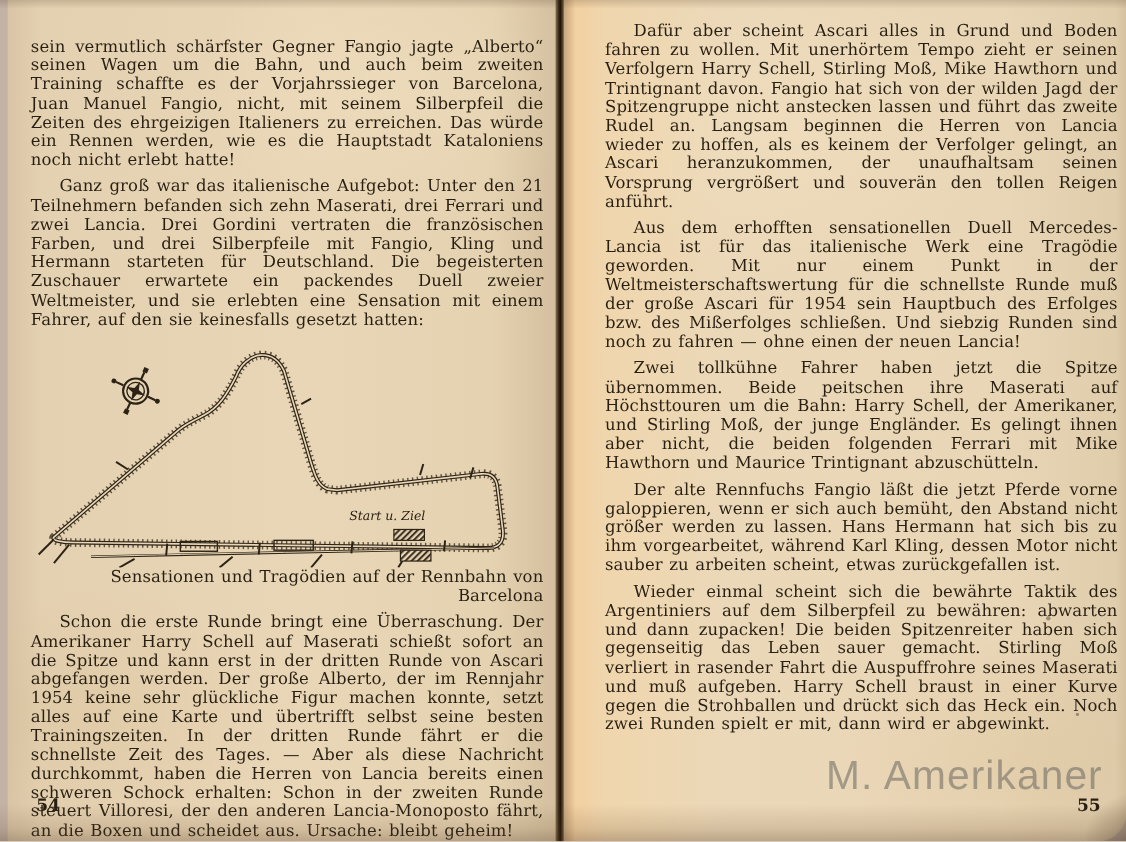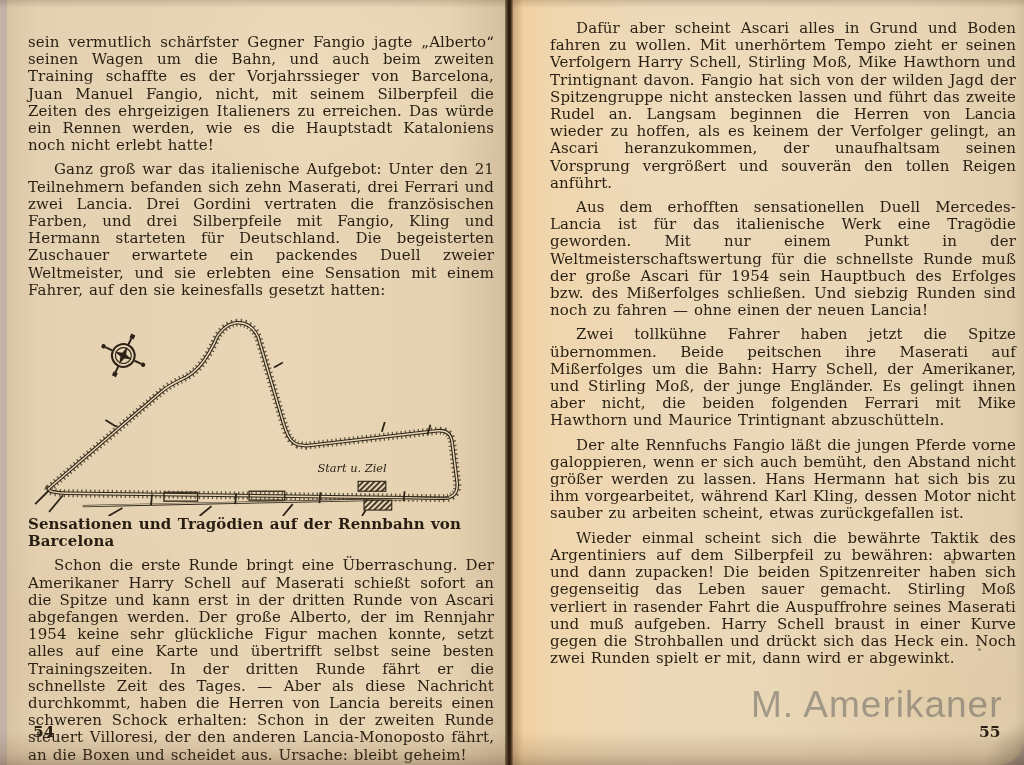--- a/index.html
+++ b/index.html
@@ -47,21 +47,21 @@
     margin:0 0 7px 0;
     font-size:15px; line-height:17.2px;
     word-spacing:1px; letter-spacing:0.1px;
     color:#281f12;
   }
   .p-indent{text-indent:26px;}
 
   .figure-block{margin:4px 0 0 0;}
   .trackmap{display:block; width:460px; height:210px; margin:0 auto;}
   .fig-caption{
-    text-align:left; font-weight:bold; font-size:13.2px;
+    text-align:right; font-weight:normal; font-size:13.2px;
     letter-spacing:0.2px; margin:3px 0 16px 0; text-indent:0 !important;
     color:#281f12;
   }
   .pagenum{
     position:absolute; font-size:15.5px; font-weight:bold; color:#281f12;
   }
   .pagenum-left{left:26px; top:722px;}
   .pagenum-right{left:466px; top:722px;}
   .watermark{
     position:absolute; left:238px; top:684px;
@@ -148,22 +148,22 @@
     </div>
     <div class="pagenum pagenum-left">54</div>
   </div>
 
   <div class="gutter"></div>
 
   <div class="page page-right">
     <div class="textcol textcol-right">
       <p class="p-indent">Dafür aber scheint Ascari alles in Grund und Boden fahren zu wollen. Mit unerhörtem Tempo zieht er seinen Verfolgern Harry Schell, Stirling Moß, Mike Hawthorn und Trintignant davon. Fangio hat sich von der wilden Jagd der Spitzengruppe nicht anstecken lassen und führt das zweite Rudel an. Langsam beginnen die Herren von Lancia wieder zu hoffen, als es keinem der Verfolger gelingt, an Ascari heranzukommen, der unaufhaltsam seinen Vorsprung vergrößert und souverän den tollen Reigen anführt.</p>
       <p class="p-indent">Aus dem erhofften sensationellen Duell Mercedes-Lancia ist für das italienische Werk eine Tragödie geworden. Mit nur einem Punkt in der Weltmeisterschaftswertung für die schnellste Runde muß der große Ascari für 1954 sein Hauptbuch des Erfolges bzw. des Mißerfolges schließen. Und siebzig Runden sind noch zu fahren — ohne einen der neuen Lancia!</p>
-      <p class="p-indent">Zwei tollkühne Fahrer haben jetzt die Spitze übernommen. Beide peitschen ihre Maserati auf Mißerfolges um die Bahn: Harry Schell, der Amerikaner, und Stirling Moß, der junge Engländer. Es gelingt ihnen aber nicht, die beiden folgenden Ferrari mit Mike Hawthorn und Maurice Trintignant abzuschütteln.</p>
-      <p class="p-indent">Der alte Rennfuchs Fangio läßt die jungen Pferde vorne galoppieren, wenn er sich auch bemüht, den Abstand nicht größer werden zu lassen. Hans Hermann hat sich bis zu ihm vorgearbeitet, während Karl Kling, dessen Motor nicht sauber zu arbeiten scheint, etwas zurückgefallen ist.</p>
+      <p class="p-indent">Zwei tollkühne Fahrer haben jetzt die Spitze übernommen. Beide peitschen ihre Maserati auf Höchsttouren um die Bahn: Harry Schell, der Amerikaner, und Stirling Moß, der junge Engländer. Es gelingt ihnen aber nicht, die beiden folgenden Ferrari mit Mike Hawthorn und Maurice Trintignant abzuschütteln.</p>
+      <p class="p-indent">Der alte Rennfuchs Fangio läßt die jetzt Pferde vorne galoppieren, wenn er sich auch bemüht, den Abstand nicht größer werden zu lassen. Hans Hermann hat sich bis zu ihm vorgearbeitet, während Karl Kling, dessen Motor nicht sauber zu arbeiten scheint, etwas zurückgefallen ist.</p>
       <p class="p-indent">Wieder einmal scheint sich die bewährte Taktik des Argentiniers auf dem Silberpfeil zu bewähren: abwarten und dann zupacken! Die beiden Spitzenreiter haben sich gegenseitig das Leben sauer gemacht. Stirling Moß verliert in rasender Fahrt die Auspuffrohre seines Maserati und muß aufgeben. Harry Schell braust in einer Kurve gegen die Strohballen und drückt sich das Heck ein. Noch zwei Runden spielt er mit, dann wird er abgewinkt.</p>
 
     </div>
     <div class="watermark">M. Amerikaner</div>
     <div class="pagenum pagenum-right">55</div>
     <div class="speck" style="left:438px; top:560px; width:4px; height:4px;"></div>
     <div class="speck" style="left:465px; top:648px; width:3px; height:3px;"></div>
   </div>
 
   <div class="top-shade"></div>

